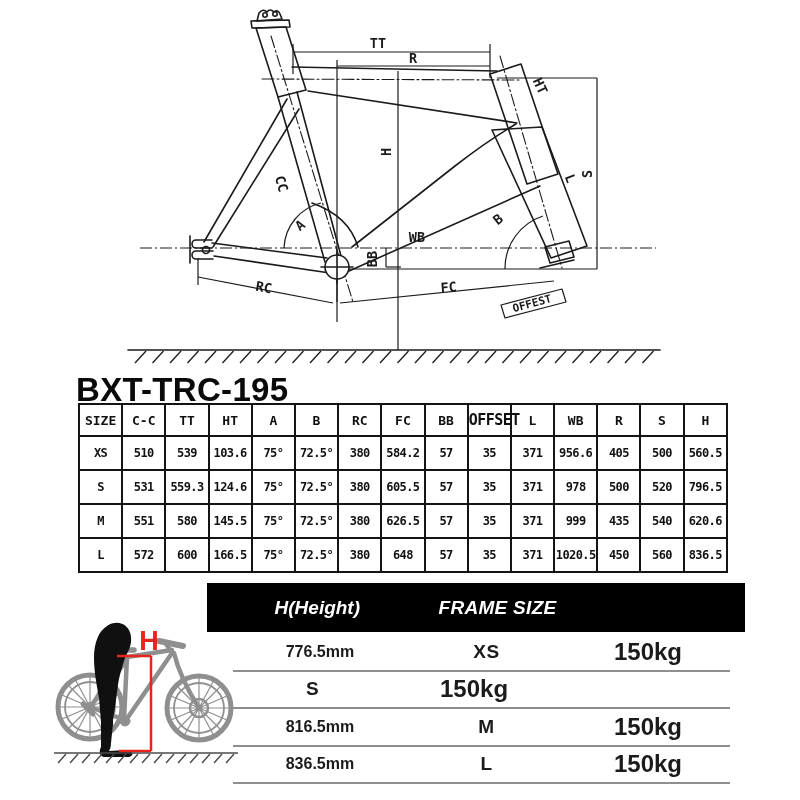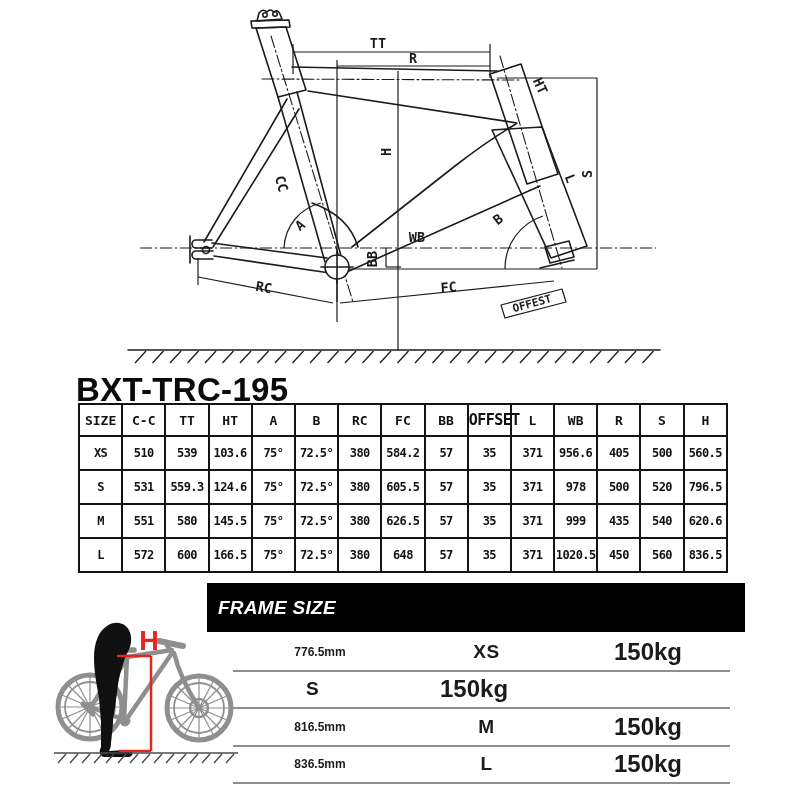--- a/index.html
+++ b/index.html
@@ -41,21 +41,21 @@
   #sizebar{position:absolute;left:207px;top:583px;width:538px;height:49px;background:#000;
            display:flex;align-items:center;}
   #sizebar span{color:#fff;font-style:italic;font-weight:bold;font-size:19px;text-align:center;}
   #sizebar .c1{width:41%;}
   #sizebar .c2{width:26%;letter-spacing:.3px;}
   #sizebar .c3{width:33%;letter-spacing:-.3px;}
 
   #size-rows{position:absolute;left:233px;top:634px;width:497px;}
   .srow{height:35.5px;border-bottom:2.5px solid #8e8e8e;display:flex;align-items:center;}
   .srow span{text-align:center;font-weight:bold;color:#1b1b1b;}
-  .srow .c1{width:35%;font-size:12px;}
+  .srow .c1{width:35%;font-size:16px;}
   .srow .c2{width:32%;font-size:19px;letter-spacing:.5px;}
   .srow .c3{width:33%;font-size:24px;}
 </style>
 </head>
 <body>
 
 <div class="stage">
 
   <svg id="diagram" width="800" height="378" viewBox="0 0 800 378" xmlns="http://www.w3.org/2000/svg">
 
@@ -317,20 +317,21 @@
         <line x1="124" y1="154" x2="116" y2="163"></line>
         <line x1="136" y1="154" x2="128" y2="163"></line>
         <line x1="148" y1="154" x2="140" y2="163"></line>
         <line x1="160" y1="154" x2="152" y2="163"></line>
         <line x1="172" y1="154" x2="164" y2="163"></line>
         <line x1="184" y1="154" x2="176" y2="163"></line>
       </g>
   </svg>
 
   <div id="sizebar">
+    <span class="c1">H(Height)</span>
     <span class="c2">FRAME SIZE</span>
   </div>
   <div id="size-rows">
       <div class="srow">
         <span class="c1">776.5mm</span>
         <span class="c2">XS</span>
         <span class="c3">150kg</span>
       </div>
       <div class="srow">
         <span class="c2">S</span>

